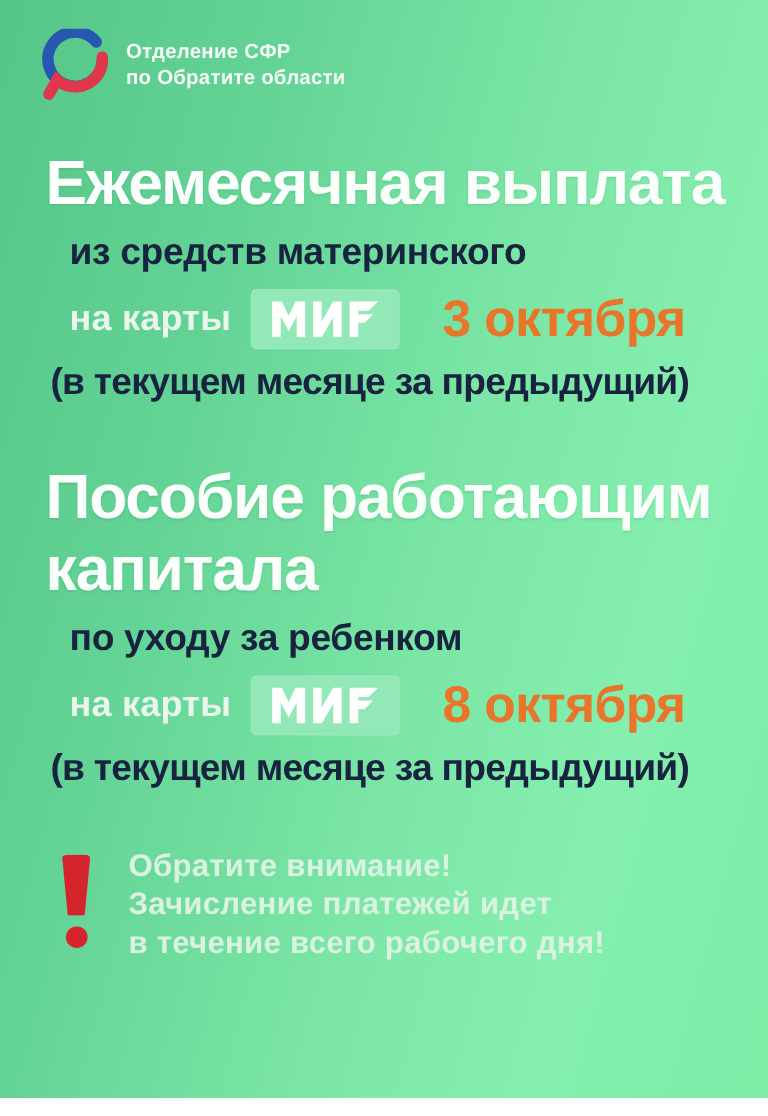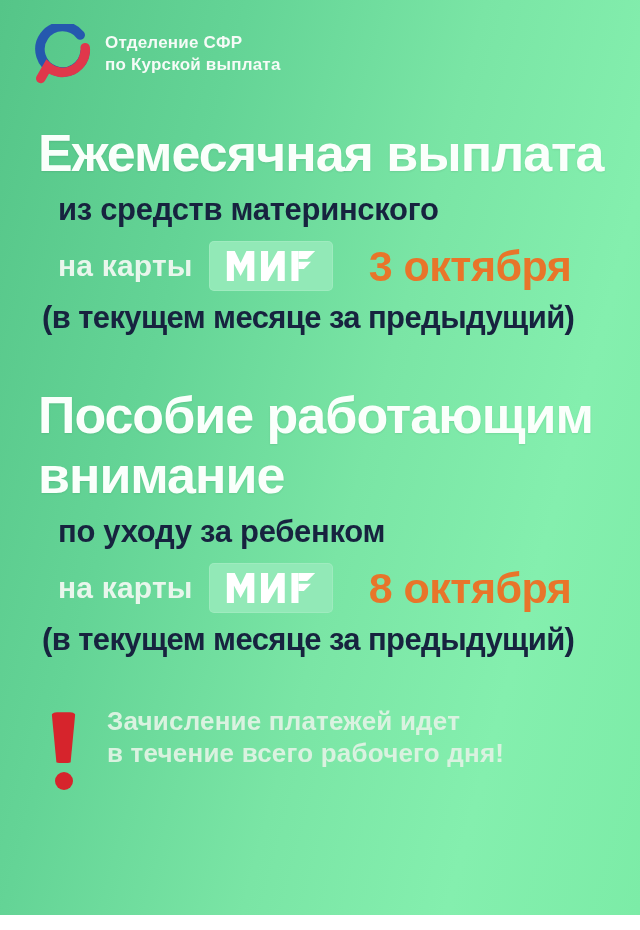--- a/index.html
+++ b/index.html
@@ -40,21 +40,21 @@
 
 <div class="poster">
 
   <div class="header">
     <svg class="logo" viewBox="0 0 64 66" aria-hidden="true">
       <path d="M51 12 A25 25 0 1 0 56.5 30" fill="none" stroke="#2558AE" stroke-width="10.5" stroke-linecap="round"></path>
       <path d="M56.5 26 A25 25 0 0 1 15 47 L7.5 60" fill="none" stroke="#E0374B" stroke-width="10.5" stroke-linecap="round"></path>
     </svg>
     <div class="org">
       <div>Отделение СФР</div>
-      <div>по Курской выплата</div>
+      <div>по Обратите области</div>
     </div>
   </div>
 
   <div class="sec sec1">
     <div class="h-big">Ежемесячная выплата</div>
     <div class="sub">
       <div>из средств материнского</div>
     </div>
     <div class="mir-row">
       <span class="cards-prefix">на карты</span>
@@ -68,21 +68,21 @@
         </svg>
       </span>
       <span class="date">3 октября</span>
     </div>
     <div class="note">(в текущем месяце за предыдущий)</div>
   </div>
 
   <div class="sec sec2">
     <div class="h-big">
       <div>Пособие работающим</div>
-      <div>внимание</div>
+      <div>капитала</div>
     </div>
     <div class="sub">
       <div>по уходу за ребенком</div>
     </div>
     <div class="mir-row">
       <span class="cards-prefix">на карты</span>
       <span class="mir-badge">
         <svg viewBox="0 0 106 36" aria-hidden="true">
           <path fill="#ffffff" d="M0 36 V0 H9.5 L16.5 14.5 23.5 0 H33 V36 H24.5 V15 L16.5 30 8.5 15 V36 Z"></path>
           <path fill="#ffffff" d="M41 36 V0 H49.5 V20 L61 0 H69.5 V36 H61 V16 L49.5 36 Z"></path>
@@ -95,18 +95,19 @@
     </div>
     <div class="note">(в текущем месяце за предыдущий)</div>
   </div>
 
   <div class="warning">
     <div class="excl">
       <div class="excl-bar"></div>
       <div class="excl-dot"></div>
     </div>
     <div class="warn-text">
+      <div>Обратите внимание!</div>
       <div>Зачисление платежей идет</div>
       <div>в течение всего рабочего дня!</div>
     </div>
   </div>
 
 </div>
 
 </body></html>

